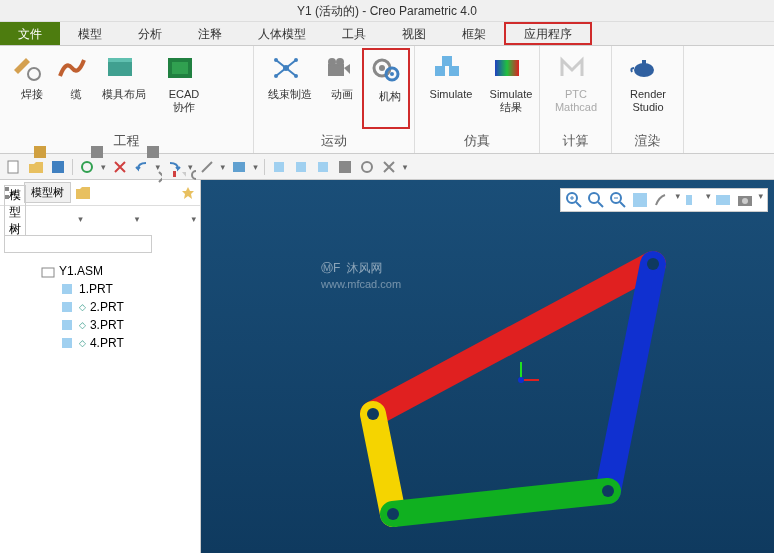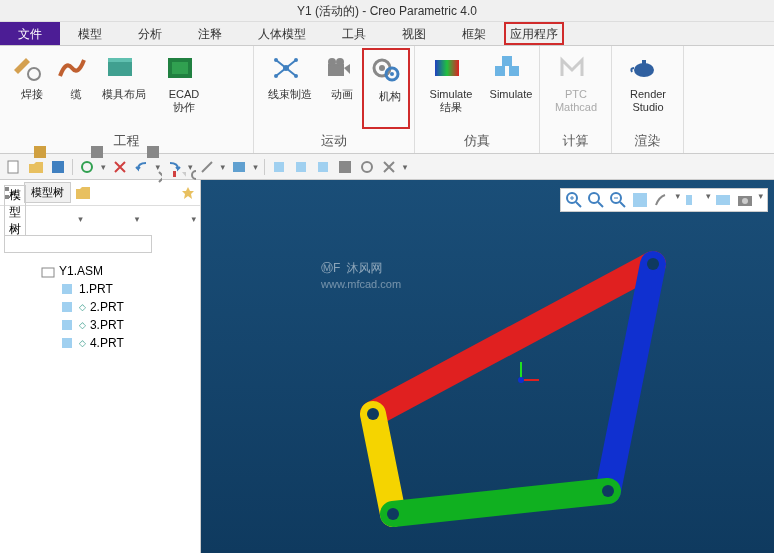--- a/index.html
+++ b/index.html
@@ -1,21 +1,21 @@
 <!DOCTYPE html>
 <html><head>
 <meta charset="utf-8">
 <style>
 * { margin: 0; padding: 0; box-sizing: border-box; font-family: "Microsoft YaHei", sans-serif; font-size: 12px; }
 body { width: 774px; height: 553px; background: #fff; overflow: hidden; }
 .titlebar { height: 22px; text-align: center; line-height: 22px; color: #333; background: #f0f0f0; border-bottom: 1px solid #ddd; }
 .menubar { display: flex; height: 24px; background: #f0f0f0; border-bottom: 1px solid #ccc; }
 .menu-tab { padding: 0 18px; line-height: 24px; cursor: pointer; color: #333; }
-.menu-tab.active { background: #4c1d95; color: #fff; }
-.menu-tab.highlight { border: 2px solid #d02b2b; line-height: 20px; padding: 0 4px; }
+.menu-tab.active { background: #4d7c0f; color: #fff; }
+.menu-tab.highlight { border: 2px solid #d02b2b; line-height: 20px; padding: 0 18px; }
 .ribbon { display: flex; height: 108px; background: #fafafa; border-bottom: 1px solid #ccc; }
 .ribbon-group { display: flex; flex-direction: column; border-right: 1px solid #ddd; padding: 2px 4px 0; }
 .ribbon-items { display: flex; flex: 1; gap: 4px; }
 .ribbon-btn { display: flex; flex-direction: column; align-items: center; justify-content: flex-start; width: 48px; padding: 4px 2px; cursor: pointer; }
 .ribbon-btn.wide { width: 56px; }
 .ribbon-btn .ico { width: 32px; height: 32px; display: flex; align-items: center; justify-content: center; }
 .ribbon-btn .lbl { font-size: 11px; text-align: center; margin-top: 4px; color: #333; line-height: 13px; margin-left: 8px; }
 .ribbon-btn.disabled .lbl { color: #aaa; }
 .ribbon-btn.highlight { border: 2px solid #d02b2b; }
 .ribbon-group-label { font-size: 13px; text-align: center; color: #555; padding: 3px 0; }
@@ -144,41 +144,41 @@
         </div>
     </div>
     <div class="ribbon-group-label">运动</div>
   </div>
 
   <div class="ribbon-group" style="flex:0 0 118px">
     <div class="ribbon-items">
       <div class="ribbon-btn wide">
           <span class="ico">
             <svg width="32" height="32">
+              <rect x="4" y="14" width="10" height="10" fill="#6cb4e4"></rect>
+              <rect x="18" y="14" width="10" height="10" fill="#6cb4e4"></rect>
+              <rect x="11" y="4" width="10" height="10" fill="#6cb4e4"></rect>
+            </svg>
+          </span>
+          <span class="lbl">Simulate</span>
+        </div>
+      <div class="ribbon-btn wide">
+          <span class="ico">
+            <svg width="32" height="32">
               <rect x="4" y="8" width="24" height="16" fill="url(#g1)"></rect>
               <defs>
                 <linearGradient id="g1">
                   <stop offset="0" stop-color="#2040c0"></stop>
                   <stop offset="0.5" stop-color="#20c040"></stop>
                   <stop offset="1" stop-color="#e02020"></stop>
                 </linearGradient>
               </defs>
             </svg>
           </span>
           <span class="lbl">Simulate 结果</span>
-        </div>
-      <div class="ribbon-btn wide">
-          <span class="ico">
-            <svg width="32" height="32">
-              <rect x="4" y="14" width="10" height="10" fill="#6cb4e4"></rect>
-              <rect x="18" y="14" width="10" height="10" fill="#6cb4e4"></rect>
-              <rect x="11" y="4" width="10" height="10" fill="#6cb4e4"></rect>
-            </svg>
-          </span>
-          <span class="lbl">Simulate</span>
         </div>
     </div>
     <div class="ribbon-group-label">仿真</div>
   </div>
 
   <div class="ribbon-group" style="flex:0 0 72px">
     <div class="ribbon-items">
       <div class="ribbon-btn wide disabled">
           <span class="ico">
             <svg width="32" height="32">

